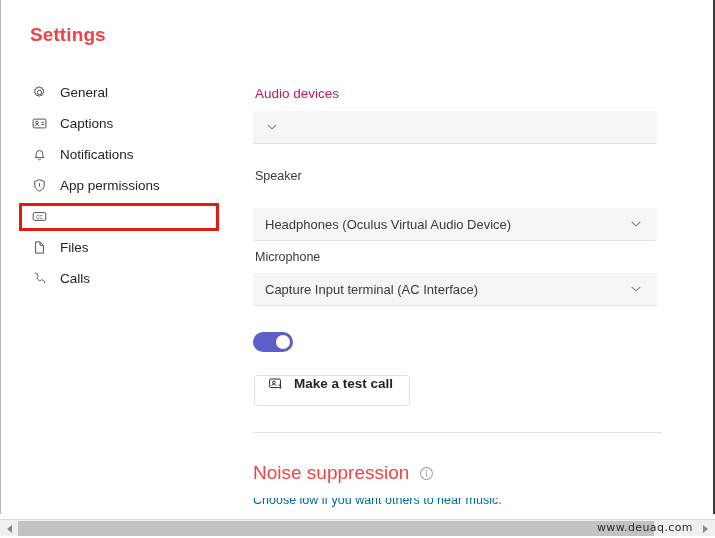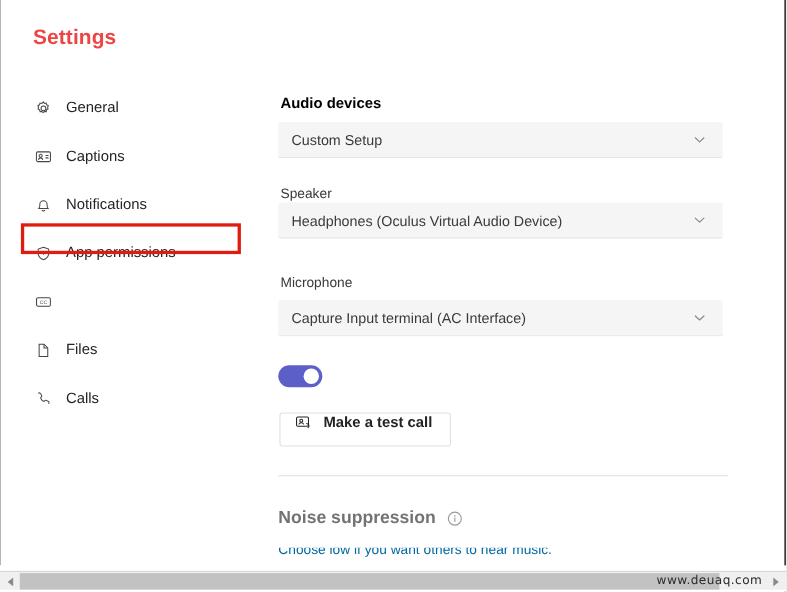--- a/index.html
+++ b/index.html
@@ -67,22 +67,23 @@
   
   .sidebar {
     position: absolute;
     left: 0;
     top: 76px;
     width: 230px;
   }
   .nav-item {
     position: relative;
     display: flex;
+    align-items: center;
     height: 30px;
-    margin: 14px 0;
+    margin: 1px 0;
     padding-left: 26px;
     box-sizing: border-box;
     cursor: default;
   }
   .nav-item .nav-label {
     font-size: 13.5px;
     color: #252423;
     margin-left: 12px;
     white-space: nowrap;
   }
@@ -114,22 +115,22 @@
   
   .main {
     position: absolute;
     left: 246px;
     top: 0;
     width: 420px;
   }
   .section-heading {
     position: absolute;
     font-size: 13.5px;
-    font-weight: bold;
-    color: #000000;
+    font-weight: normal;
+    color: #be185d;
   }
   .field-label {
     position: absolute;
     font-size: 12.5px;
     color: #3b3a39;
   }
   .dropdown {
     position: absolute;
     left: 2px;
     width: 404px;
@@ -232,23 +233,23 @@
   }
 
   .noise-row {
     position: absolute;
     left: 2px;
     top: 462px;
     display: flex;
     align-items: center;
   }
   .noise-row .nr-label {
-    font-size: 16px;
-    font-weight: bold;
-    color: #737373;
+    font-size: 19px;
+    font-weight: normal;
+    color: #ef4444;
   }
   .info-icon {
     width: 15px;
     height: 15px;
     margin-left: 10px;
     flex: 0 0 15px;
   }
 
   .clipped-text {
     position: absolute;
@@ -411,31 +412,30 @@
       </div>
 
       <div class="redbox"></div>
     </div>
 
     <div class="main">
 
       <div class="section-heading" style="left:4px; top:86px;">Audio devices</div>
 
       <div class="dropdown" style="top:111px;">
-        <span class="dd-value">Custom Setup</span>
         <span class="chev">
           <svg viewBox="0 0 16 16" width="14" height="14" fill="none" stroke="#8a8886" stroke-width="1.2">
             <path d="M3.5 6l4.5 4.2L12.5 6" stroke-linecap="round" stroke-linejoin="round"></path>
           </svg>
         </span>
       </div>
 
       <div class="field-label" style="left:4px; top:169px;">Speaker</div>
 
-      <div class="dropdown" style="top:184px;justify-content:flex-end;">
+      <div class="dropdown" style="top:208px;justify-content:flex-end;">
         <span class="dd-value">Headphones (Oculus Virtual Audio Device)</span>
         <span class="chev">
           <svg viewBox="0 0 16 16" width="14" height="14" fill="none" stroke="#8a8886" stroke-width="1.2">
             <path d="M3.5 6l4.5 4.2L12.5 6" stroke-linecap="round" stroke-linejoin="round"></path>
           </svg>
         </span>
       </div>
 
       <div class="field-label" style="left:4px; top:250px;">Microphone</div>
 

